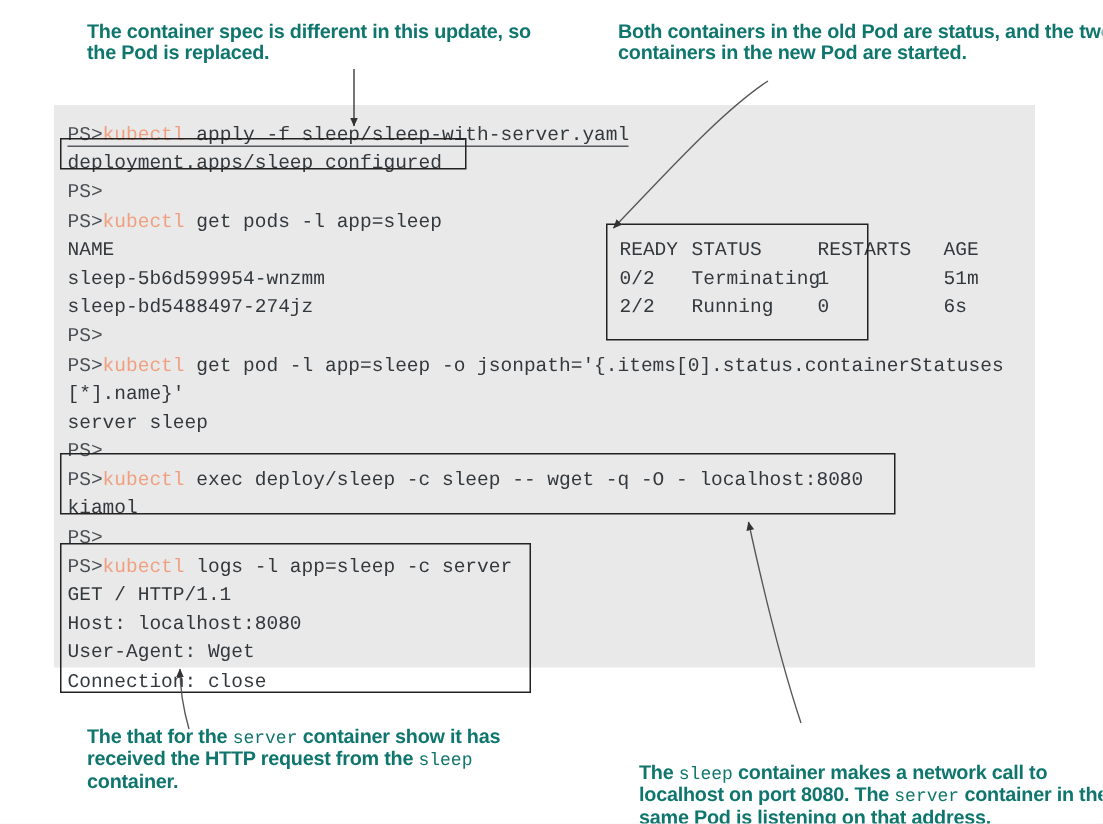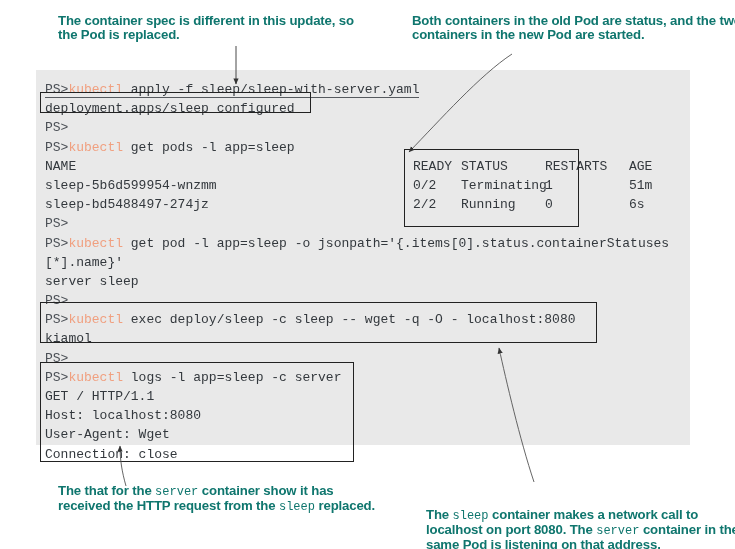--- a/index.html
+++ b/index.html
@@ -94,21 +94,21 @@
 <div id="terminal">
 
   <div id="term-lines"><div class="line"><span class="ul"><span class="ps">PS&gt;</span><span class="kubectl">kubectl</span><span> apply -f sleep/sleep-with-server.yaml</span></span></div><div class="line"><span>deployment.apps/sleep configured</span></div><div class="line"><span class="ps">PS&gt;</span></div><div class="line"><span><span class="ps">PS&gt;</span><span class="kubectl">kubectl</span><span> get pods -l app=sleep</span></span></div><div class="line" style="position: relative;"><span class="tbl-col" style="position: absolute; left: 0px;">NAME</span><span class="tbl-col" style="position: absolute; left: 368px;">READY</span><span class="tbl-col" style="position: absolute; left: 416px;">STATUS</span><span class="tbl-col" style="position: absolute; left: 500px;">RESTARTS</span><span class="tbl-col" style="position: absolute; left: 584px;">AGE</span></div><div class="line" style="position: relative;"><span class="tbl-col" style="position: absolute; left: 0px;">sleep-5b6d599954-wnzmm</span><span class="tbl-col" style="position: absolute; left: 368px;">0/2</span><span class="tbl-col" style="position: absolute; left: 416px;">Terminating</span><span class="tbl-col" style="position: absolute; left: 500px;">1</span><span class="tbl-col" style="position: absolute; left: 584px;">51m</span></div><div class="line" style="position: relative;"><span class="tbl-col" style="position: absolute; left: 0px;">sleep-bd5488497-274jz</span><span class="tbl-col" style="position: absolute; left: 368px;">2/2</span><span class="tbl-col" style="position: absolute; left: 416px;">Running</span><span class="tbl-col" style="position: absolute; left: 500px;">0</span><span class="tbl-col" style="position: absolute; left: 584px;">6s</span></div><div class="line"><span class="ps">PS&gt;</span></div><div class="line"><span><span class="ps">PS&gt;</span><span class="kubectl">kubectl</span><span> get pod -l app=sleep -o jsonpath='{.items[0].status.containerStatuses</span></span></div><div class="line"><span>[*].name}'</span></div><div class="line"><span>server sleep</span></div><div class="line"><span class="ps">PS&gt;</span></div><div class="line"><span><span class="ps">PS&gt;</span><span class="kubectl">kubectl</span><span> exec deploy/sleep -c sleep -- wget -q -O - localhost:8080</span></span></div><div class="line"><span>kiamol</span></div><div class="line"><span class="ps">PS&gt;</span></div><div class="line"><span><span class="ps">PS&gt;</span><span class="kubectl">kubectl</span><span> logs -l app=sleep -c server</span></span></div><div class="line"><span>GET / HTTP/1.1</span></div><div class="line"><span>Host: localhost:8080</span></div><div class="line"><span>User-Agent: Wget</span></div><div class="line"><span>Connection: close</span></div></div>
 
   <div class="hbox" id="box-configured"></div>
   <div class="hbox" id="box-table"></div>
   <div class="hbox" id="box-exec"></div>
   <div class="hbox" id="box-logs"></div>
 </div>
 
-<div class="callout" id="callout-bottom-left"><span>The that for the </span><span class="mono">server</span><span> container show it has received the HTTP request from the </span><span class="mono">sleep</span><span> replaced.</span></div>
+<div class="callout" id="callout-bottom-left"><span>The that for the </span><span class="mono">server</span><span> container show it has received the HTTP request from the </span><span class="mono">sleep</span><span> container.</span></div>
 
 <div class="callout" id="callout-bottom-right"><span>The </span><span class="mono">sleep</span><span> container makes a network call to localhost on port 8080. The </span><span class="mono">server</span><span> container in the same Pod is listening on that address.</span></div>
 
 <svg id="arrows" viewBox="0 0 735 549">
   <defs>
     <marker id="ah" markerWidth="7" markerHeight="7" refX="5.6" refY="3" orient="auto" markerUnits="userSpaceOnUse">
       <path d="M0,0.4 L6,3 L0,5.6 z" fill="#333"></path>
     </marker>
   </defs>
 

